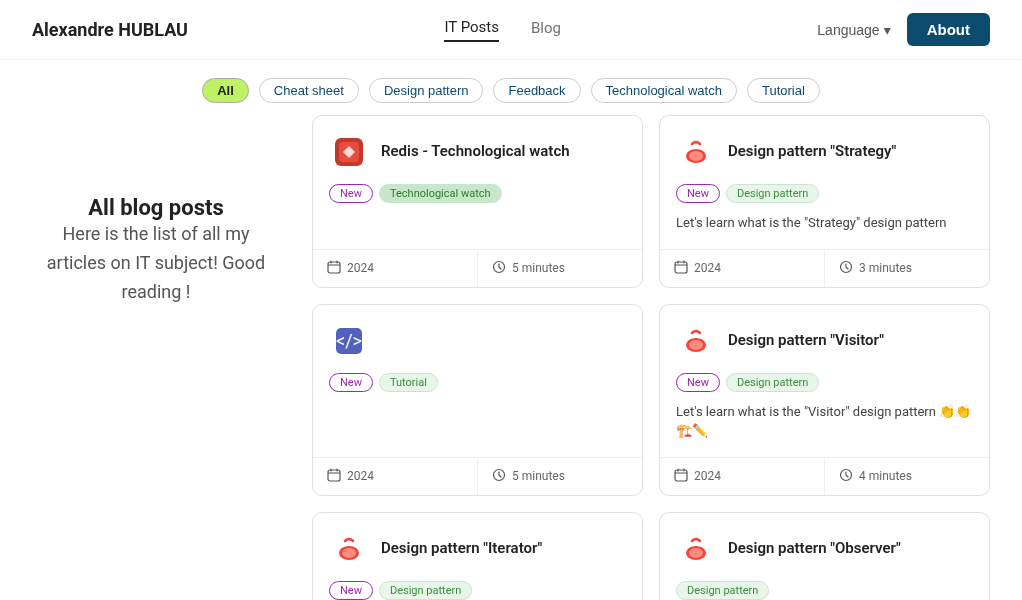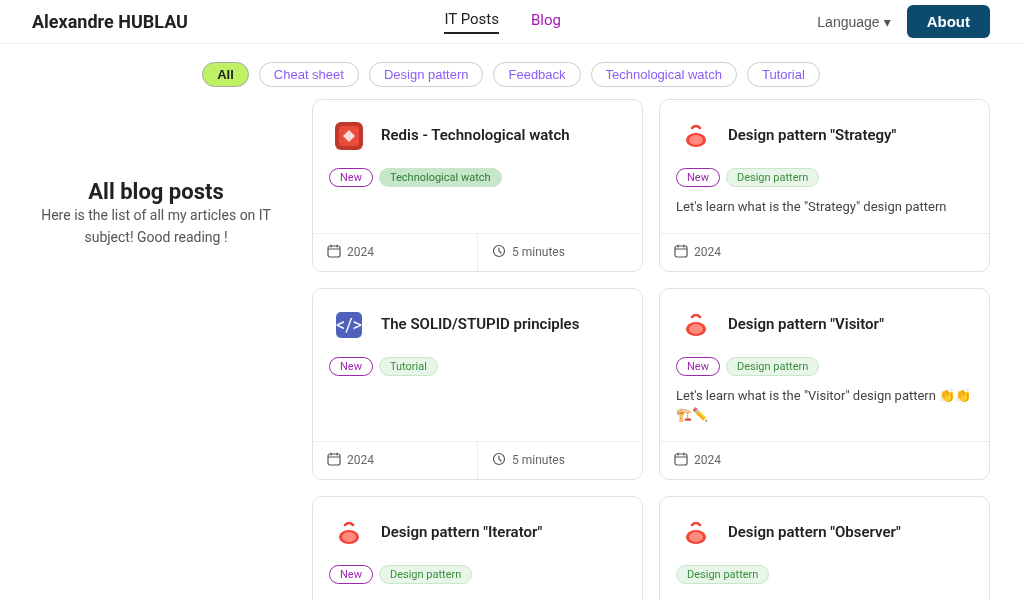--- a/index.html
+++ b/index.html
@@ -1,39 +1,39 @@
 <!DOCTYPE html>
 <html><head>
   <meta charset="utf-8">
   <style>
     * { box-sizing: border-box; margin: 0; padding: 0; }
     body { font-family: -apple-system, BlinkMacSystemFont, 'Segoe UI', Roboto, sans-serif; background: #fff; color: #222; font-size: 14px; }
 
     
-    .header { display: flex; align-items: center; justify-content: space-between; padding: 0 32px; height: 44px; border-bottom: 1px solid #eee; }
+    .header { display: flex; align-items: center; justify-content: space-between; padding: 0 32px; height: 60px; border-bottom: 1px solid #eee; }
     .logo { font-weight: 700; font-size: 18px; }
     .nav { display: flex; align-items: center; gap: 32px; }
-    .nav-link { text-decoration: none; color: #a21caf; font-size: 15px; padding-bottom: 4px; }
+    .nav-link { text-decoration: none; color: #737373; font-size: 15px; padding-bottom: 4px; }
     .nav-link.active { color: #222; border-bottom: 2px solid #222; }
     .header-right { display: flex; align-items: center; gap: 16px; }
     .language-btn { background: none; border: none; cursor: pointer; font-size: 14px; color: #555; display: flex; align-items: center; gap: 4px; }
     .about-btn { background: #0c4a6e; color: #fff; border: none; border-radius: 6px; padding: 8px 20px; font-size: 15px; font-weight: 600; cursor: pointer; }
 
     
     .filter-bar { display: flex; justify-content: center; align-items: center; gap: 10px; padding: 18px 0 12px; }
-    .filter-tag { border: 1px solid #ccc; border-radius: 20px; padding: 4px 14px; font-size: 13px; cursor: pointer; background: #fff; color: #8b5cf6; }
+    .filter-tag { border: 1px solid #ccc; border-radius: 20px; padding: 4px 14px; font-size: 13px; cursor: pointer; background: #fff; color: #0c4a6e; }
     .filter-tag.active { background: #bef264; font-weight: 600; color: #222; border-color: #aaa; }
 
     
     .main { display: flex; padding: 0 32px 32px; gap: 0; }
 
     
     .left-panel { width: 280px; min-width: 280px; padding-right: 32px; display: flex; flex-direction: column; justify-content: flex-start; padding-top: 80px; }
     .left-panel h2 { font-size: 22px; font-weight: 700; }
-    .left-panel p { font-size: 14px; color: #555; line-height: 1.6; text-align: center; }
+    .left-panel p { font-size: 18px; color: #555; line-height: 1.6; text-align: center; }
 
     
     .cards-area { flex: 1; display: grid; grid-template-columns: repeat(2, 1fr); gap: 16px; }
 
     
     .card { border: 1px solid #e0e0e0; border-radius: 10px; overflow: hidden; display: flex; flex-direction: column; background: #fff; }
     .card-body { padding: 16px; flex: 1; }
     .card-header { display: flex; align-items: center; gap: 12px; margin-bottom: 12px; }
     .card-icon { width: 40px; height: 40px; display: flex; align-items: center; justify-content: center; font-size: 26px; }
     .card-title { font-size: 15px; font-weight: 600; line-height: 1.3; }
@@ -145,32 +145,40 @@
         <div class="card-meta">
           <span class="meta-icon">
             <svg width="14" height="14" viewBox="0 0 14 14" fill="none">
                 <rect x="1" y="2" width="12" height="11" rx="2" stroke="#555" stroke-width="1.2"></rect>
                 <path d="M1 5h12" stroke="#555" stroke-width="1.2"></path>
                 <path d="M4 1v2M10 1v2" stroke="#555" stroke-width="1.2" stroke-linecap="round"></path>
               </svg>
           </span>
           <span>2024</span>
         </div>
+        <div class="card-meta">
+          <span class="meta-icon">
+            <svg width="14" height="14" viewBox="0 0 14 14" fill="none">
+                <circle cx="7" cy="7" r="5.5" stroke="#555" stroke-width="1.2"></circle>
+                <path d="M7 4v3l2 2" stroke="#555" stroke-width="1.2" stroke-linecap="round"></path>
+              </svg>
+          </span>
+          <span>3 minutes</span>
+        </div>
       </div>
     </div>
       <div class="card">
       <div class="card-body">
         <div class="card-header">
           <div class="card-icon">
               <svg width="36" height="36" viewBox="0 0 36 36">
                 <rect x="5" y="5" width="26" height="26" rx="5" fill="#3f51b5" opacity="0.9"></rect>
                 <text x="18" y="24" text-anchor="middle" font-size="18" fill="white">&lt;/&gt;</text>
               </svg>
             </div>
-          <div class="card-title">The SOLID/STUPID principles</div>
         </div>
         <div class="card-tags">
             <span class="tag new">New</span>
             <span class="tag tutorial">Tutorial</span>
           </div>
       </div>
       <div class="card-footer">
         <div class="card-meta">
           <span class="meta-icon">
             <svg width="14" height="14" viewBox="0 0 14 14" fill="none">
@@ -214,20 +222,29 @@
         <div class="card-meta">
           <span class="meta-icon">
             <svg width="14" height="14" viewBox="0 0 14 14" fill="none">
                 <rect x="1" y="2" width="12" height="11" rx="2" stroke="#555" stroke-width="1.2"></rect>
                 <path d="M1 5h12" stroke="#555" stroke-width="1.2"></path>
                 <path d="M4 1v2M10 1v2" stroke="#555" stroke-width="1.2" stroke-linecap="round"></path>
               </svg>
           </span>
           <span>2024</span>
         </div>
+        <div class="card-meta">
+          <span class="meta-icon">
+            <svg width="14" height="14" viewBox="0 0 14 14" fill="none">
+                <circle cx="7" cy="7" r="5.5" stroke="#555" stroke-width="1.2"></circle>
+                <path d="M7 4v3l2 2" stroke="#555" stroke-width="1.2" stroke-linecap="round"></path>
+              </svg>
+          </span>
+          <span>4 minutes</span>
+        </div>
       </div>
     </div>
       <div class="card">
       <div class="card-body">
         <div class="card-header">
           <div class="card-icon">
               <svg width="36" height="36" viewBox="0 0 36 36">
                 <ellipse cx="18" cy="22" rx="10" ry="7" fill="#f44336"></ellipse>
                 <ellipse cx="18" cy="22" rx="7" ry="5" fill="#ff8a80"></ellipse>
                 <path d="M14 10 Q18 6 22 10" stroke="#f44336" stroke-width="2.5" fill="none" stroke-linecap="round"></path>

